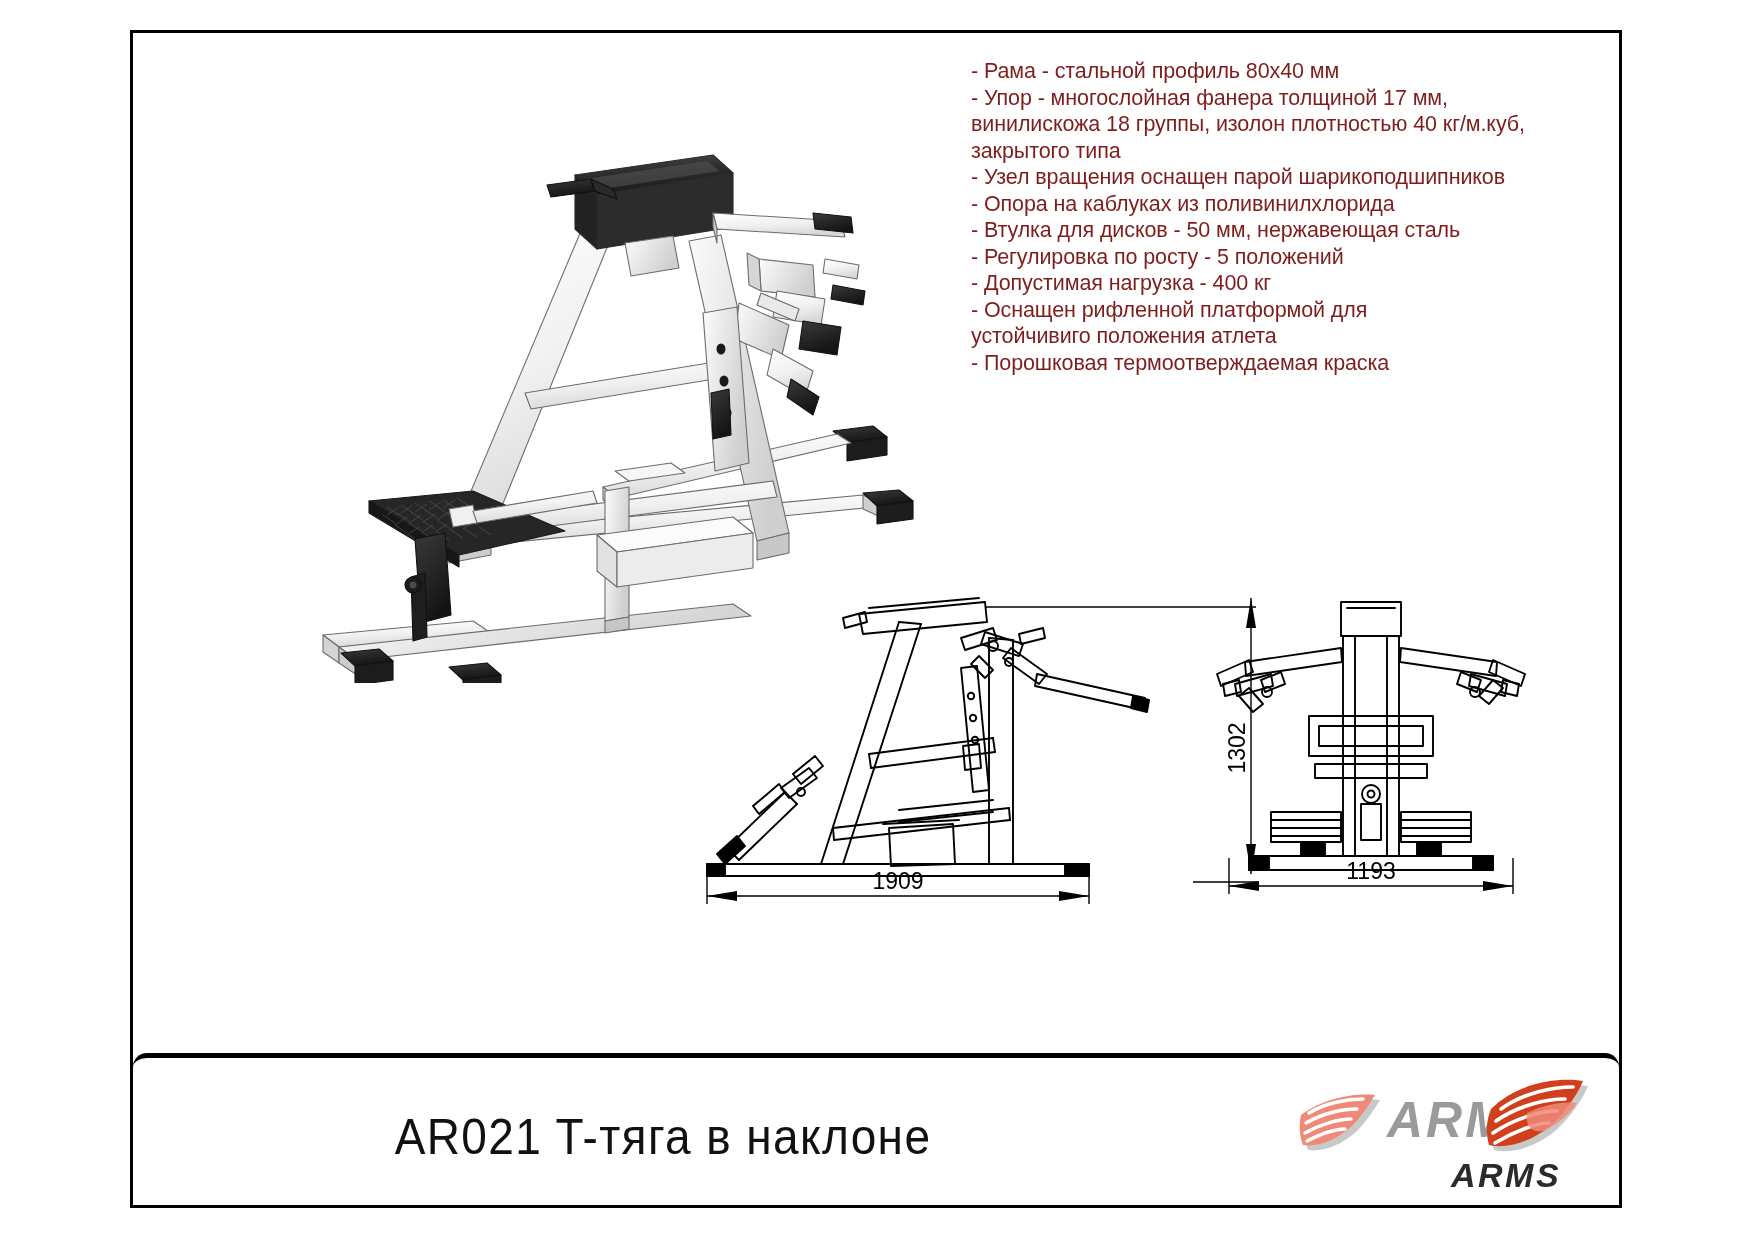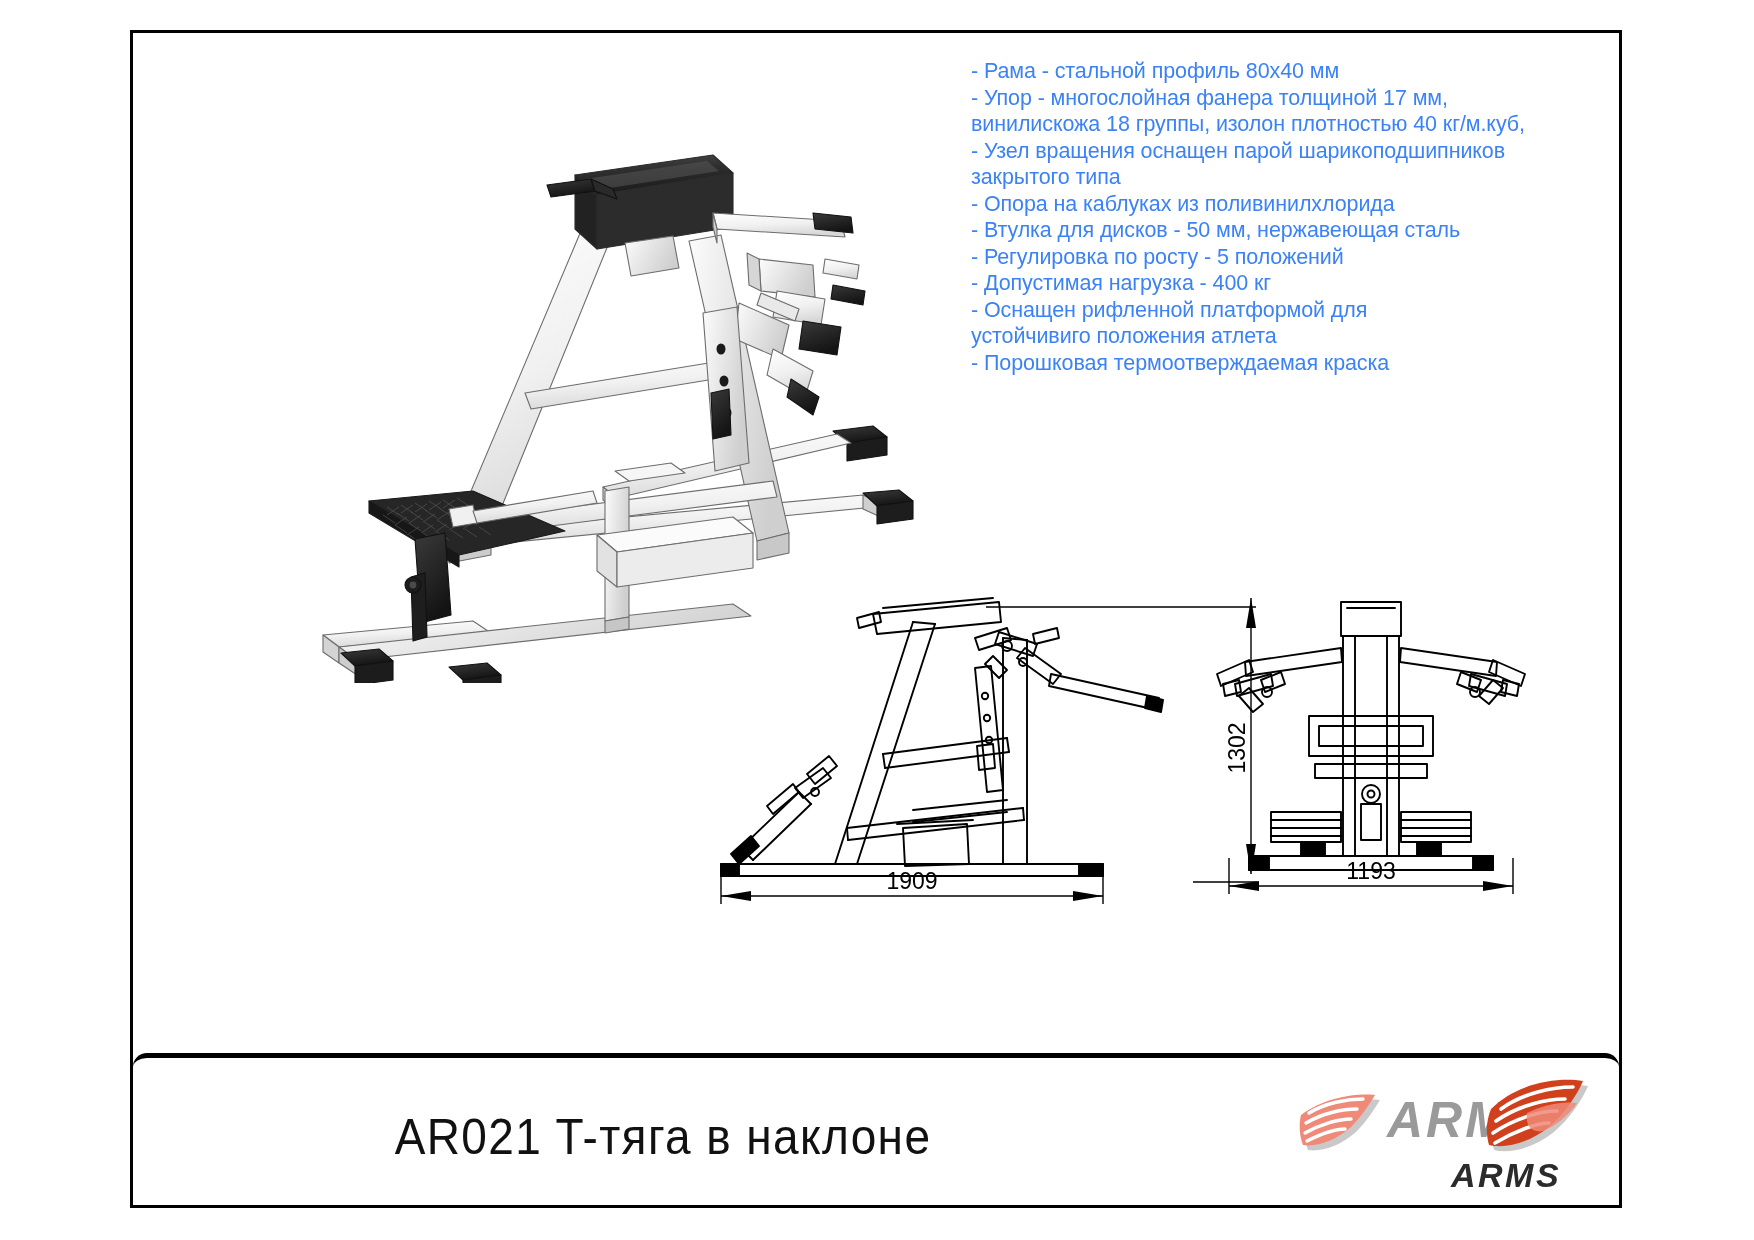--- a/index.html
+++ b/index.html
@@ -29,21 +29,21 @@
     border-radius:14px;
   }
 
   
   #spec-list{
     position:absolute;
     left:838px; top:25px;
     width:640px;
     font-size:21.5px;
     line-height:26.5px;
-    color:#3b82f6;
+    color:#7f1d1d;
     letter-spacing:-0.1px;
     font-weight:400;
   }
   #spec-list .spec-line{white-space:normal;}
 
   
   #product-title{
     position:absolute;
     left:0; top:50px;
     width:1060px;
@@ -60,21 +60,21 @@
   #logo{
     position:absolute;
     right:28px; bottom:6px;
     width:300px; height:138px;
   }
   #logo svg{display:block;width:300px;height:138px;}
 
   
   .draw{position:absolute;}
   #iso-view{left:40px;  top:30px;  width:760px;height:620px;}
-  #side-view{left:574px;top:545px; width:520px;height:330px;}
+  #side-view{left:560px;top:545px; width:520px;height:330px;}
   #front-view{left:1072px;top:555px;width:330px;height:320px;}
 
   .dim-text{
     font-family:"Liberation Sans", sans-serif;
     font-size:23px;
     fill:#000;
     font-weight:400;
   }
 </style>
 </head>
@@ -358,22 +358,22 @@
   <div class="draw" style="left:1060px;top:838px;width:64px;height:6px;">
     <svg viewBox="0 0 64 6" width="64" height="6" xmlns="http://www.w3.org/2000/svg">
       <path d="M0,3 L64,3" stroke="#000" stroke-width="1.3" fill="none"></path>
     </svg>
   </div>
 
   <div id="spec-list">
     <div class="spec-line">- Рама - стальной профиль 80х40 мм</div>
     <div class="spec-line">- Упор - многослойная фанера толщиной 17 мм,</div>
     <div class="spec-line">винилискожа 18 группы, изолон плотностью 40 кг/м.куб,</div>
+    <div class="spec-line">закрытого типа</div>
     <div class="spec-line">- Узел вращения оснащен парой шарикоподшипников</div>
-    <div class="spec-line">закрытого типа</div>
     <div class="spec-line">- Опора на каблуках из поливинилхлорида</div>
     <div class="spec-line">- Втулка для дисков - 50 мм, нержавеющая сталь</div>
     <div class="spec-line">- Регулировка по росту - 5 положений</div>
     <div class="spec-line">- Допустимая нагрузка - 400 кг</div>
     <div class="spec-line">- Оснащен рифленной платформой для</div>
     <div class="spec-line">устойчивиго положения атлета</div>
     <div class="spec-line">- Порошковая термоотверждаемая краска</div>
   </div>
 
   <div id="title-block">

